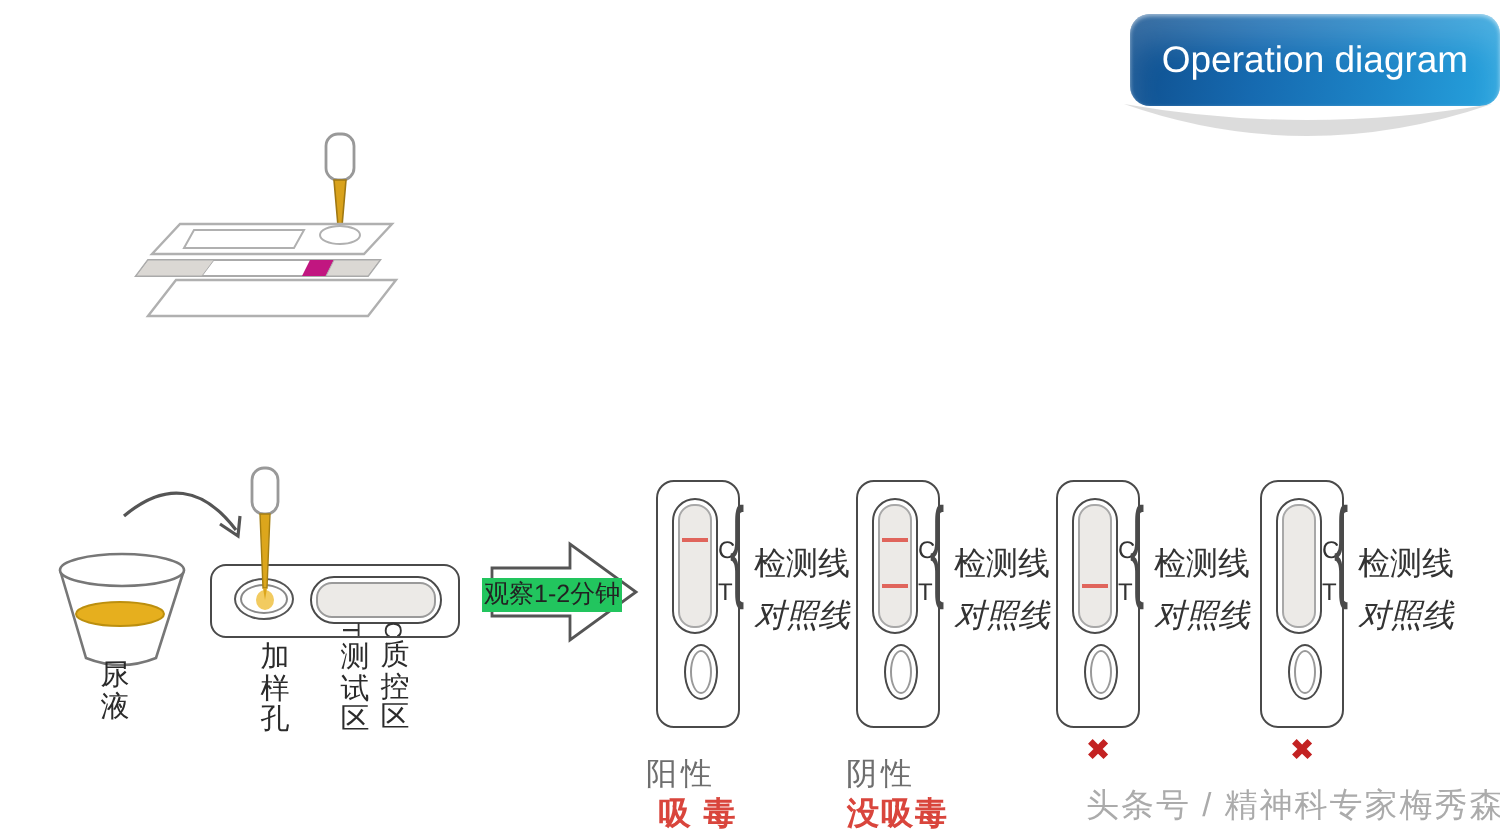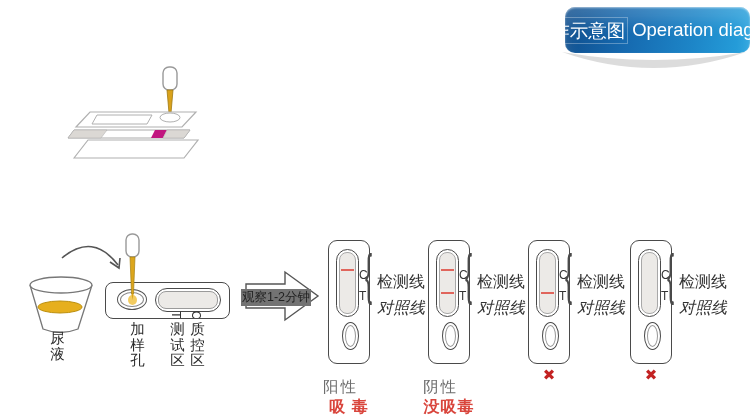--- a/index.html
+++ b/index.html
@@ -22,21 +22,21 @@
     border-radius:50%;box-sizing:border-box;padding:2px;}
   .hwell-in{width:100%;height:100%;border:1px solid #888;border-radius:50%;box-sizing:border-box;
     display:flex;align-items:center;justify-content:center;}
   .hwell-drop{width:9px;height:10px;border-radius:50%;background:#F2CB60;}
   .hwindow{position:absolute;left:49px;top:5px;width:66px;height:24px;border:1.4px solid #4a4a4a;
     border-radius:12px;box-sizing:border-box;padding:2px;}
   .hwindow-in{width:100%;height:100%;border:1px solid #9a9a9a;border-radius:8px;background:#ECEAE7;box-sizing:border-box;}
   .hmarkT,.hmarkC{position:absolute;top:25px;font-size:12px;color:#333;transform:rotate(90deg);}
   .hmarkT{left:66px;} .hmarkC{left:86px;}
   
-  .obs-label{position:absolute;left:241px;top:289px;font-size:12.5px;color:#222;background:#737373;
+  .obs-label{position:absolute;left:241px;top:289px;font-size:12.5px;color:#222;background:#22c55e;
     padding:0 1px;white-space:nowrap;}
   
   .cassette{position:absolute;top:240px;width:40px;height:122px;background:#fff;
     border:1.6px solid #4a4a4a;border-radius:9px;}
   .cwindow{position:absolute;left:7px;top:8px;width:23px;height:68px;border:1.4px solid #4a4a4a;
     border-radius:12px;box-sizing:border-box;padding:2px;}
   .cwindow-in{width:100%;height:100%;border:1px solid #a8a8a8;border-radius:8px;background:#ECEAE7;
     box-sizing:border-box;position:relative;overflow:hidden;}
   .line{position:absolute;left:1px;right:1px;height:2px;background:#E0655C;}
   .line-c{top:16px;} .line-t{top:39px;}
@@ -79,21 +79,20 @@
     <g>
       <polygon points="13,80 19,72 135,72 129,80" fill="#fff" stroke="#aaa" stroke-width="1"></polygon>
       <polygon points="13,80 19,72 52,72 46,80" fill="#DBD8D4" stroke="#aaa" stroke-width="0.5"></polygon>
       <polygon points="96,80 100,72 112,72 108,80" fill="#C11680"></polygon>
       <polygon points="108,80 112,72 135,72 129,80" fill="#DBD8D4" stroke="#aaa" stroke-width="0.5"></polygon>
     </g>
     <polygon points="19,100 33,82 143,82 129,100" fill="#fff" stroke="#b0b0b0" stroke-width="1.2"></polygon>
   </svg>
 
   <div class="banner">
-    <span class="zh">操作示意图</span>
     <span>Operation diagram</span>
   </div>
   <svg class="swoosh" width="192" height="34" viewBox="0 0 192 34">
     <path d="M4,2 Q95,34 188,2 Q95,18 4,2 Z" fill="#d0d0d0" opacity="0.75"></path>
   </svg>
 
   <div class="hcassette">
     <div class="hwell">
       <div class="hwell-in">
           <div class="hwell-drop"></div>
@@ -120,21 +119,21 @@
     <g>
       <rect x="101" y="6" width="13" height="23" rx="6" fill="#fff" stroke="#999" stroke-width="1.4"></rect>
       <polygon points="105,29 110,29 108.5,66 106.5,66" fill="#DCA61C" stroke="#A57F12" stroke-width="0.7"></polygon>
       <polygon points="106.5,66 108.5,66 107.5,72" fill="#DCA61C"></polygon>
     </g>
   </svg>
 
   <div class="vlabel" style="left:49px;top:331px;">尿液</div>
   <div class="vlabel" style="left:129px;top:322px;">加样孔</div>
   <div class="vlabel" style="left:169px;top:322px;">测试区</div>
-  <div class="vlabel" style="left:189px;top:322px;">质控区</div>
+  <div class="vlabel" style="left:189px;top:322px;font-family:Liberation Mono, monospace;">质控区</div>
 
   <svg style="left:240px;top:268px;" width="85" height="56" viewBox="0 0 85 56">
     <polygon points="6,16 45,16 45,4 78,28 45,52 45,40 6,40" fill="#fff" stroke="#555" stroke-width="1.4"></polygon>
   </svg>
   <div class="obs-label">观察1-2分钟</div>
 
   <div class="cassette" style="left:328px;">
     <div class="cwindow">
       <div class="cwindow-in">
         <div class="line line-c"></div>
@@ -198,14 +197,15 @@
     <div class="lbl-line lbl-detect">检测线</div>
     <div class="lbl-line lbl-control">对照线</div>
     <div class="coval">
         <div class="coval-in"></div>
       </div>
     <div class="x-mark">✖</div>
   </div>
 
   <div class="invalid">无效</div>
 
+  <div class="watermark">头条号 / 精神科专家梅秀森</div>
 
 </div>
 
 </body></html>

